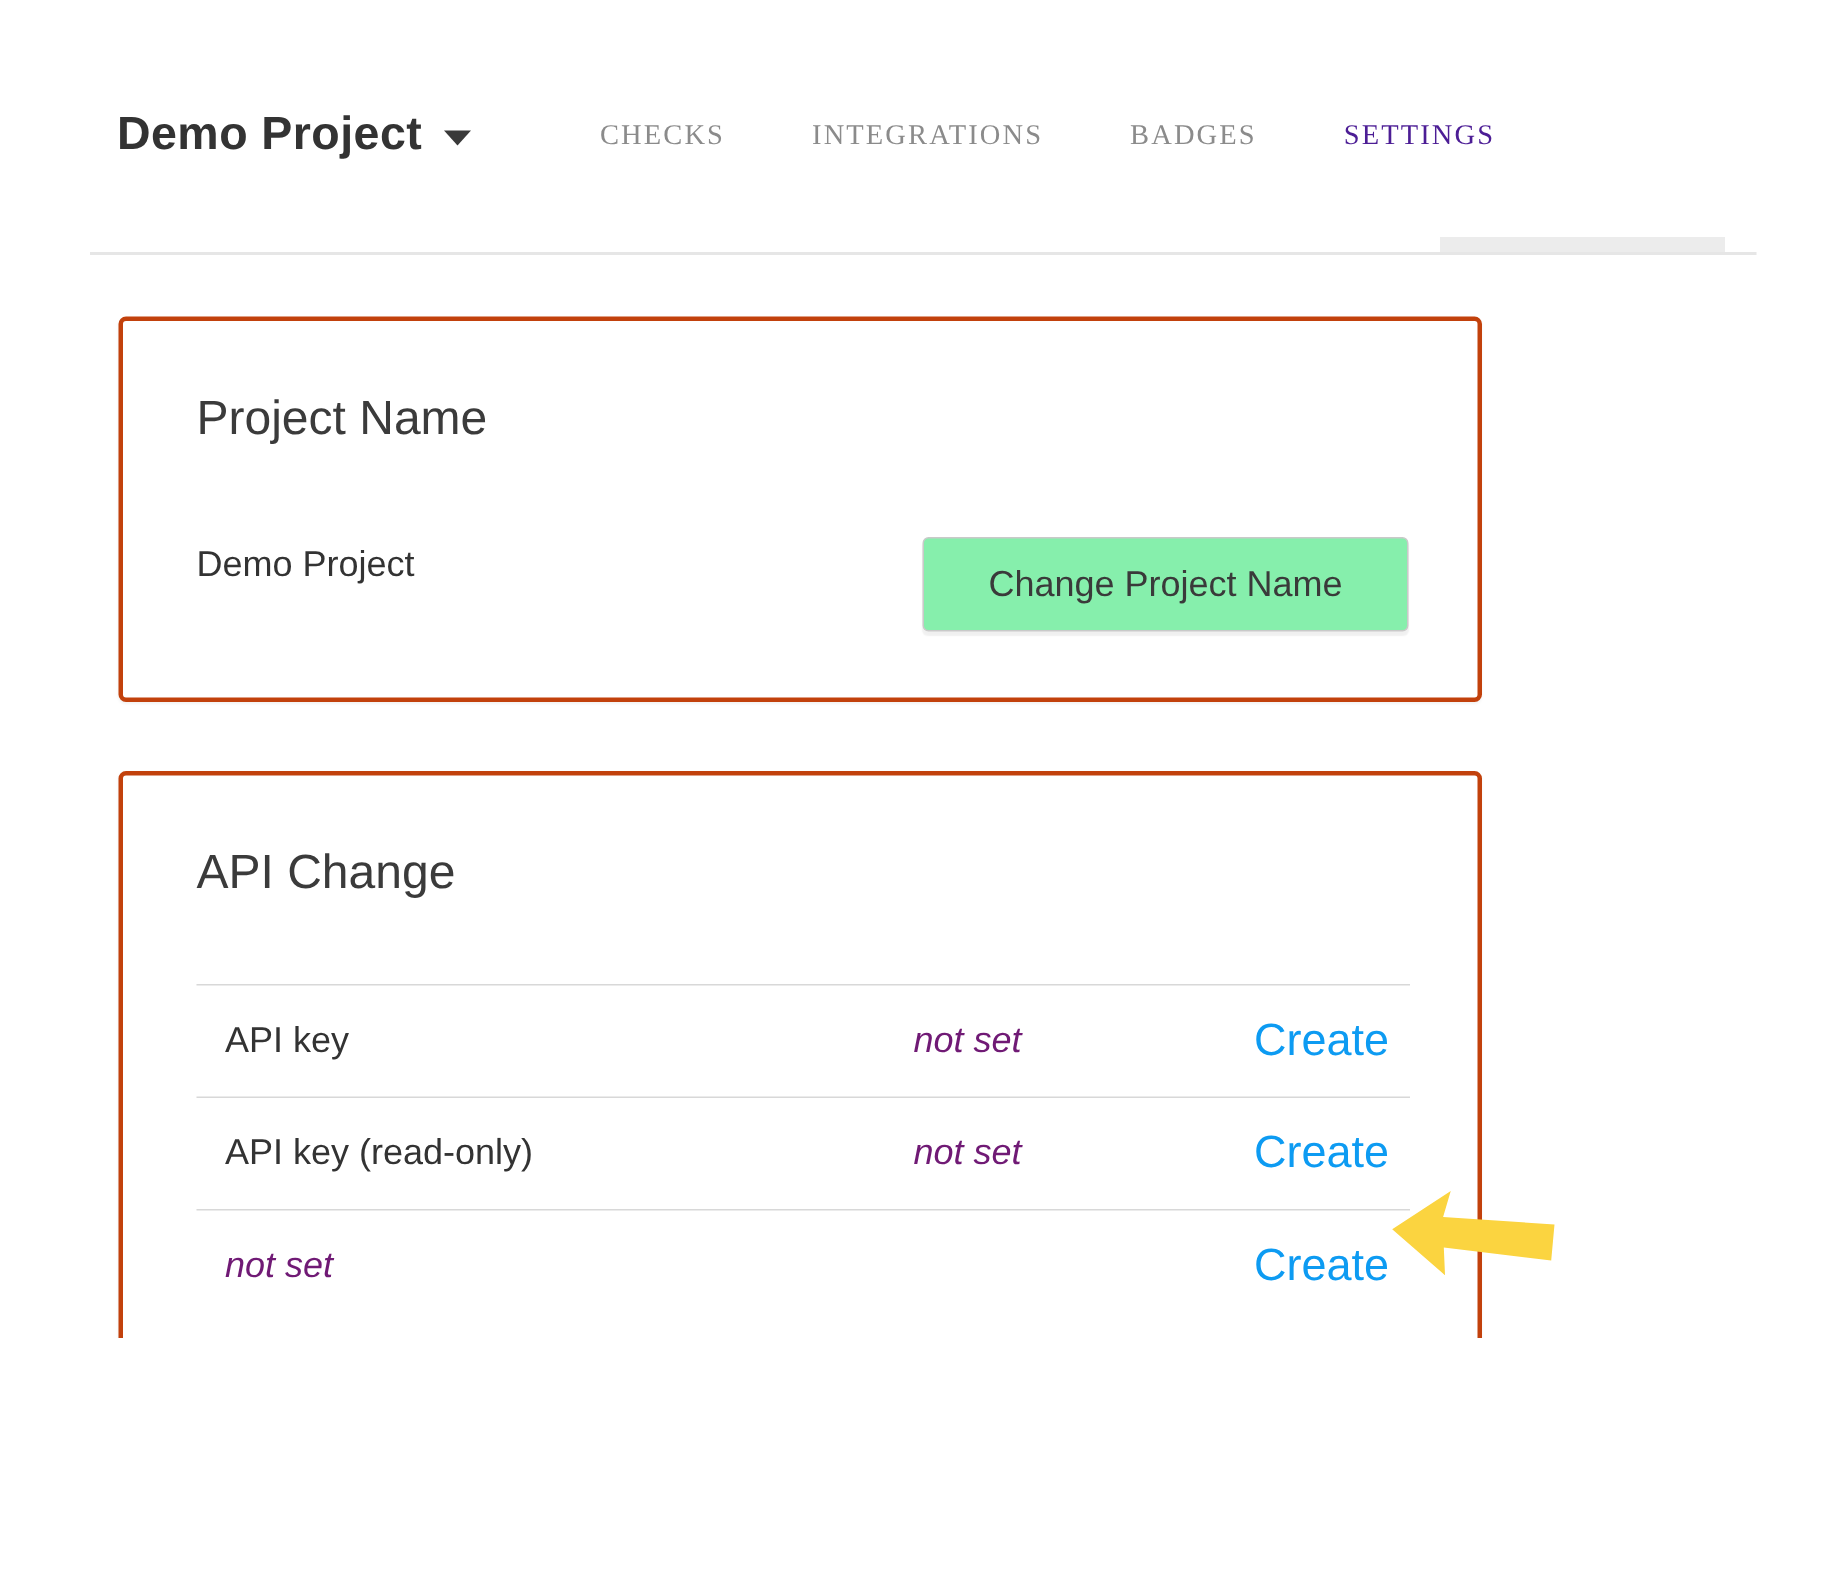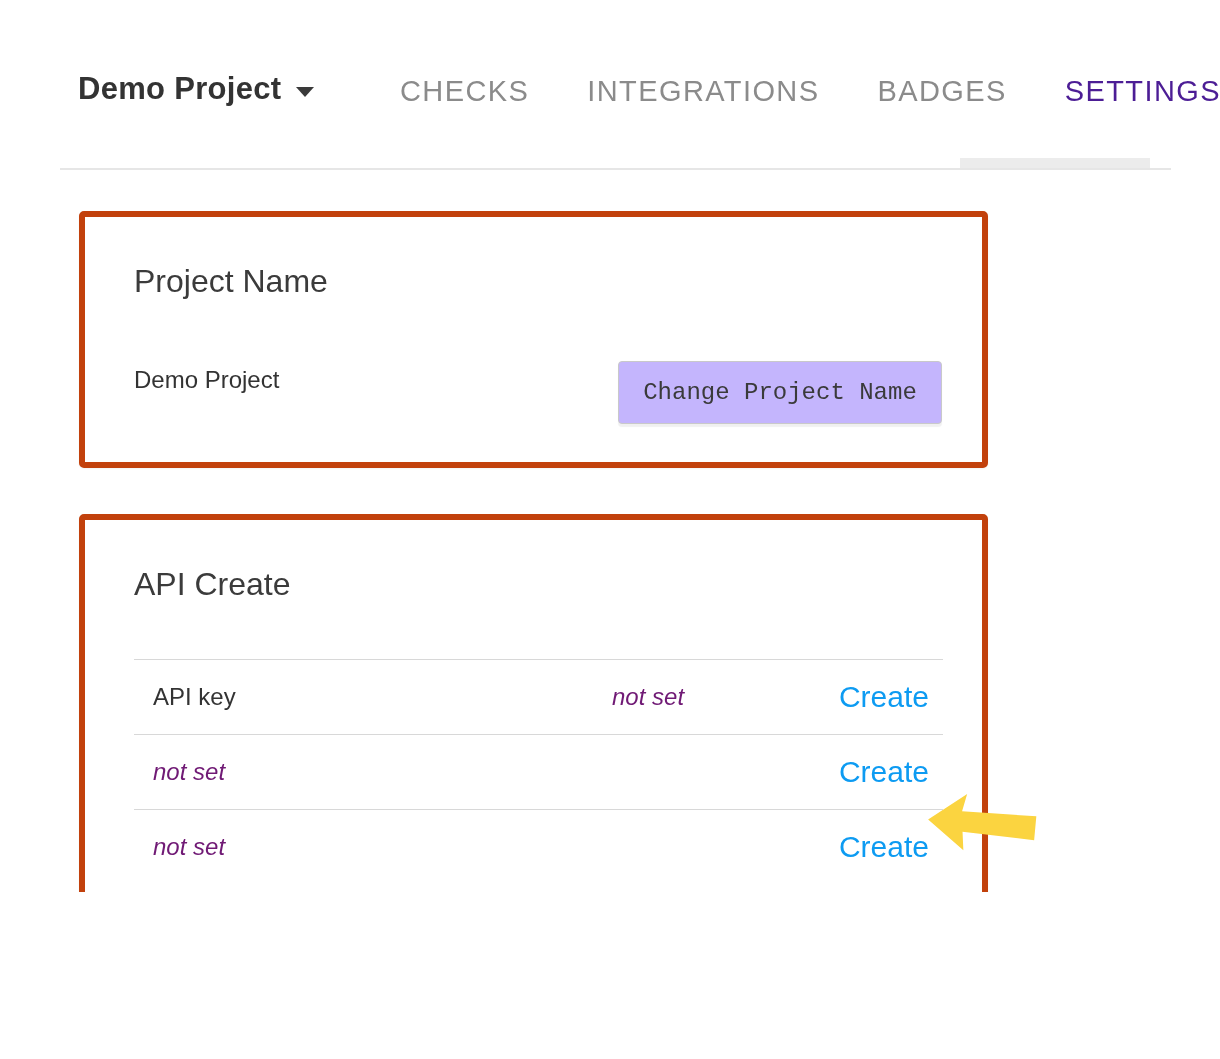--- a/index.html
+++ b/index.html
@@ -30,57 +30,57 @@
     border-left:9px solid transparent;
     border-right:9px solid transparent;
     border-top:10px solid #3a3a3a;
   }
   .tabs {
     position:absolute; left:371px; top:76px;
     display:flex; align-items:center;
   }
   .tab {
     display:block; padding:0 29px; line-height:30px;
-    font-size:29px; letter-spacing:1.4px;
-    color:#8b8b8b; text-decoration:none; cursor:pointer;
+    font-size:19px; letter-spacing:1.4px;
+    color:#8b8b8b; text-decoration:none; cursor:pointer;font-family:Liberation Serif, serif;
   }
   .tab.active { color:#4c1d95; }
   .tab-indicator {
     position:absolute; left:960px; top:158px;
     width:190px; height:11px; background:#ececec;
   }
   .nav-divider {
     position:absolute; left:60px; top:168px;
     width:1111px; height:2px; background:#e6e6e6;
   }
 
   
   .card {
     position:absolute; left:79px; width:909px;
     background:#ffffff;
-    border:6px solid #c2410c; border-radius:5px;
+    border:3px solid #c2410c; border-radius:5px;
     box-shadow:0 1px 2px rgba(0,0,0,0.05);
   }
   .card-project { top:211px; height:257px; }
   .card-api     { top:514px; height:448px; }
   .card h1 {
     position:absolute; left:49px; top:44px;
     font-size:32px; font-weight:400; color:#3b3b3b; line-height:40px;
   }
   .project-name-value {
     position:absolute; left:49px; top:148px;
     font-size:24px; color:#333333; line-height:30px;
   }
   .btn {
     position:absolute; left:533px; top:144px;
     width:324px; height:63px;
-    background:#c4b5fd;
+    background:#86efac;
     border:1px solid #c9c9c9; border-radius:4px;
     box-shadow:0 3px 1px rgba(0,0,0,0.06);
-    font-family:Liberation Mono, monospace;
+    font-family:Liberation Sans, sans-serif;
     font-size:24px; color:#3a3a3a;
     cursor:pointer;
   }
 
   
   .api-table {
     position:absolute; left:49px; top:139px; width:809px;
   }
   .trow {
     display:flex; align-items:center;
@@ -127,29 +127,30 @@
   <div class="tab-indicator"></div>
   <div class="nav-divider"></div>
 
   <section class="card card-project">
     <h1>Project Name</h1>
     <div class="project-name-value">Demo Project</div>
     <button class="btn">Change Project Name</button>
   </section>
 
   <section class="card card-api">
-    <h1>API Create</h1>
+    <h1>API Change</h1>
 
     <div class="api-table">
       <div class="trow">
         <span class="tlabel">API key</span>
         <span class="tvalue">not set</span>
         <a class="tlink">Create</a>
       </div>
       <div class="trow">
+        <span class="tlabel">API key (read-only)</span>
         <span class="tvalue">not set</span>
         <a class="tlink">Create</a>
       </div>
       <div class="trow">
         <span class="tvalue">not set</span>
         <a class="tlink">Create</a>
       </div>
     </div>
   </section>
 

